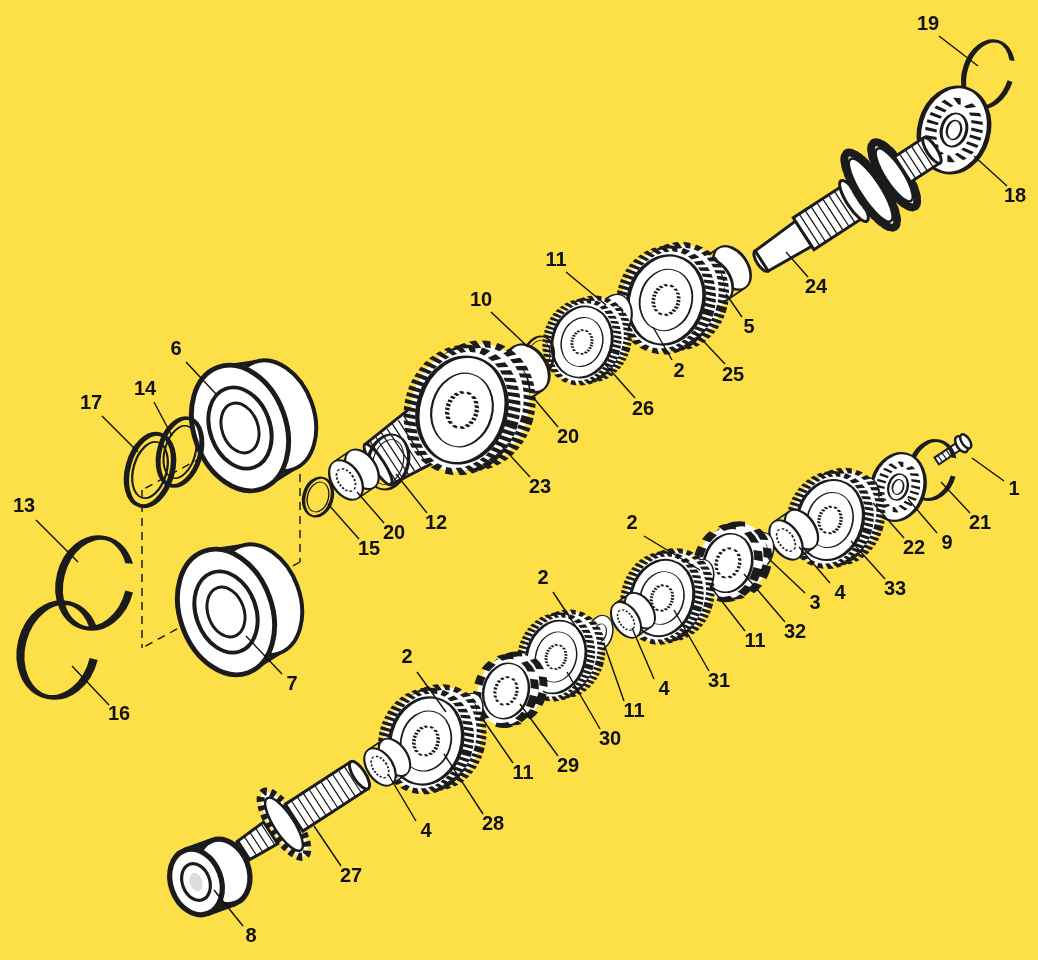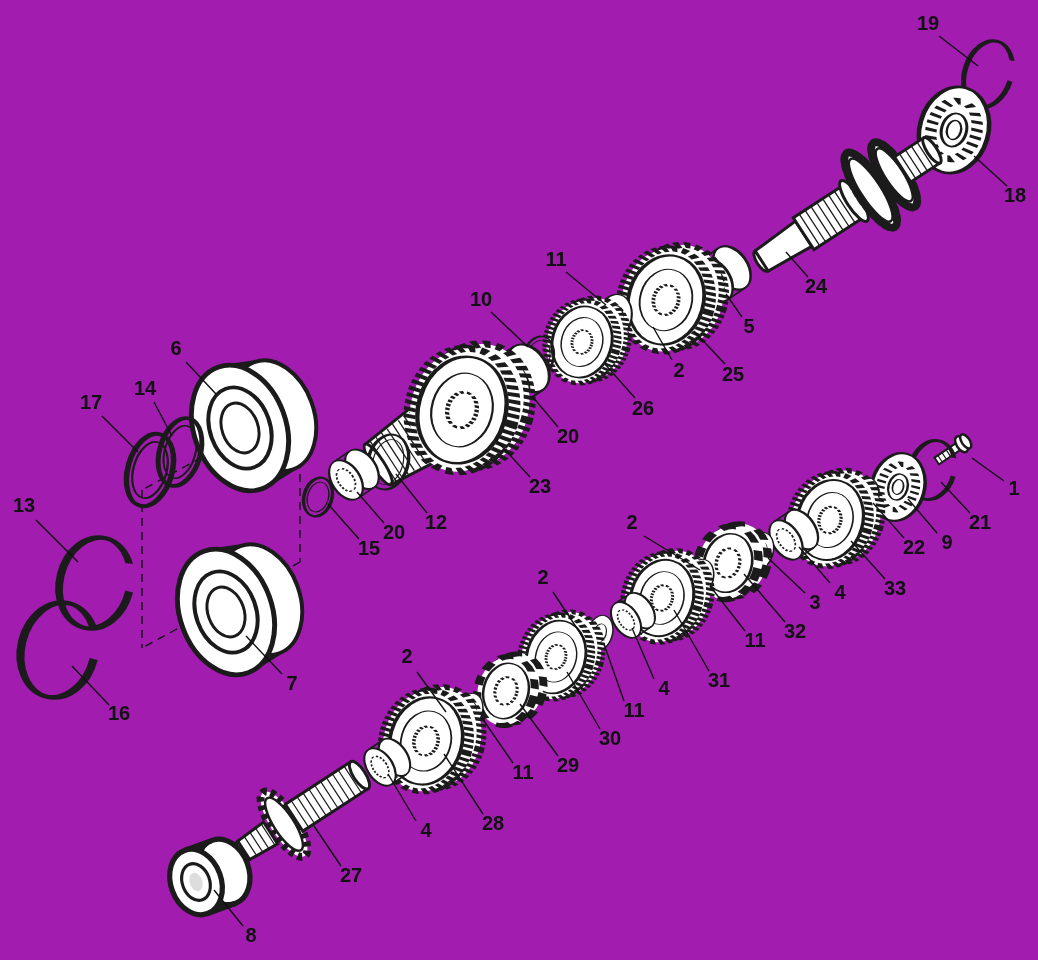--- a/index.html
+++ b/index.html
@@ -1,17 +1,17 @@
 <!DOCTYPE html>
 <html><head>
 <meta charset="utf-8">
 <title>Exploded Parts Diagram</title>
 <style>
   html,body{margin:0;padding:0;background:#ffffff;}
-  .stage{width:1038px;height:960px;position:relative;background:#a21caf;overflow:hidden;}
+  .stage{width:1038px;height:960px;position:relative;background:#fde047;overflow:hidden;}
   svg{display:block;}
   .part-label{font:bold 20px "Liberation Sans", sans-serif;fill:#111111;}
   .leader{stroke:#111111;stroke-width:1.4;}
   .dashed{stroke:#111111;stroke-width:1.4;stroke-dasharray:8 6;fill:none;}
 </style>
 </head>
 <body>
 
 <div class="stage">
 <svg width="1038" height="960" viewBox="0 0 1038 960" xmlns="http://www.w3.org/2000/svg">

